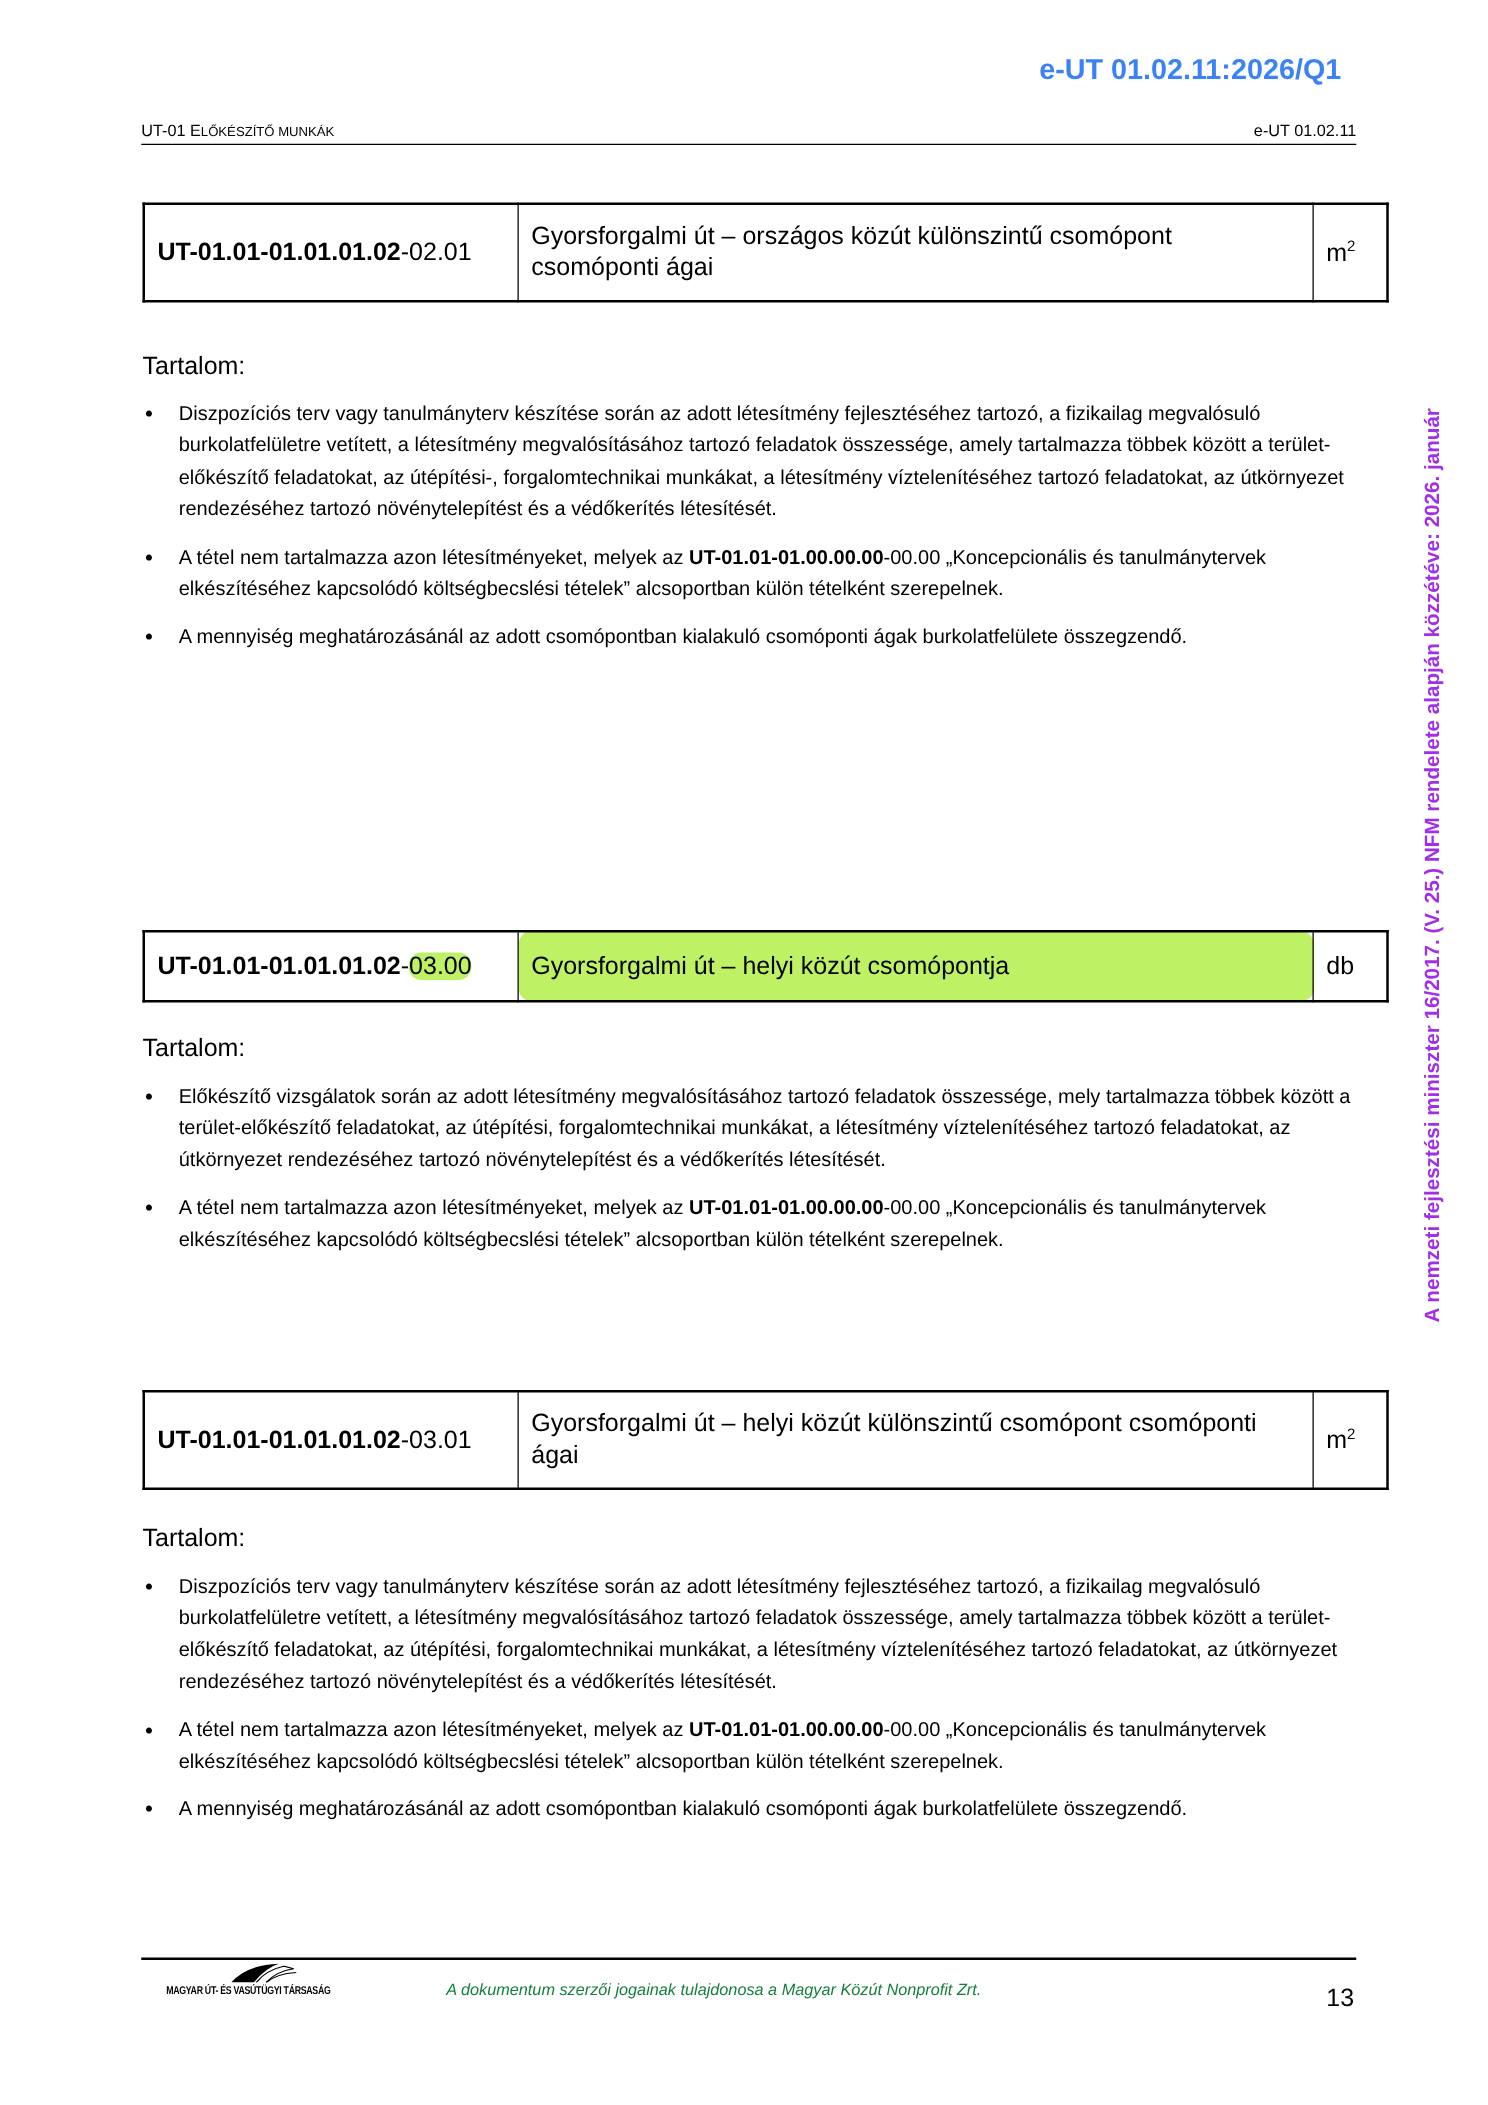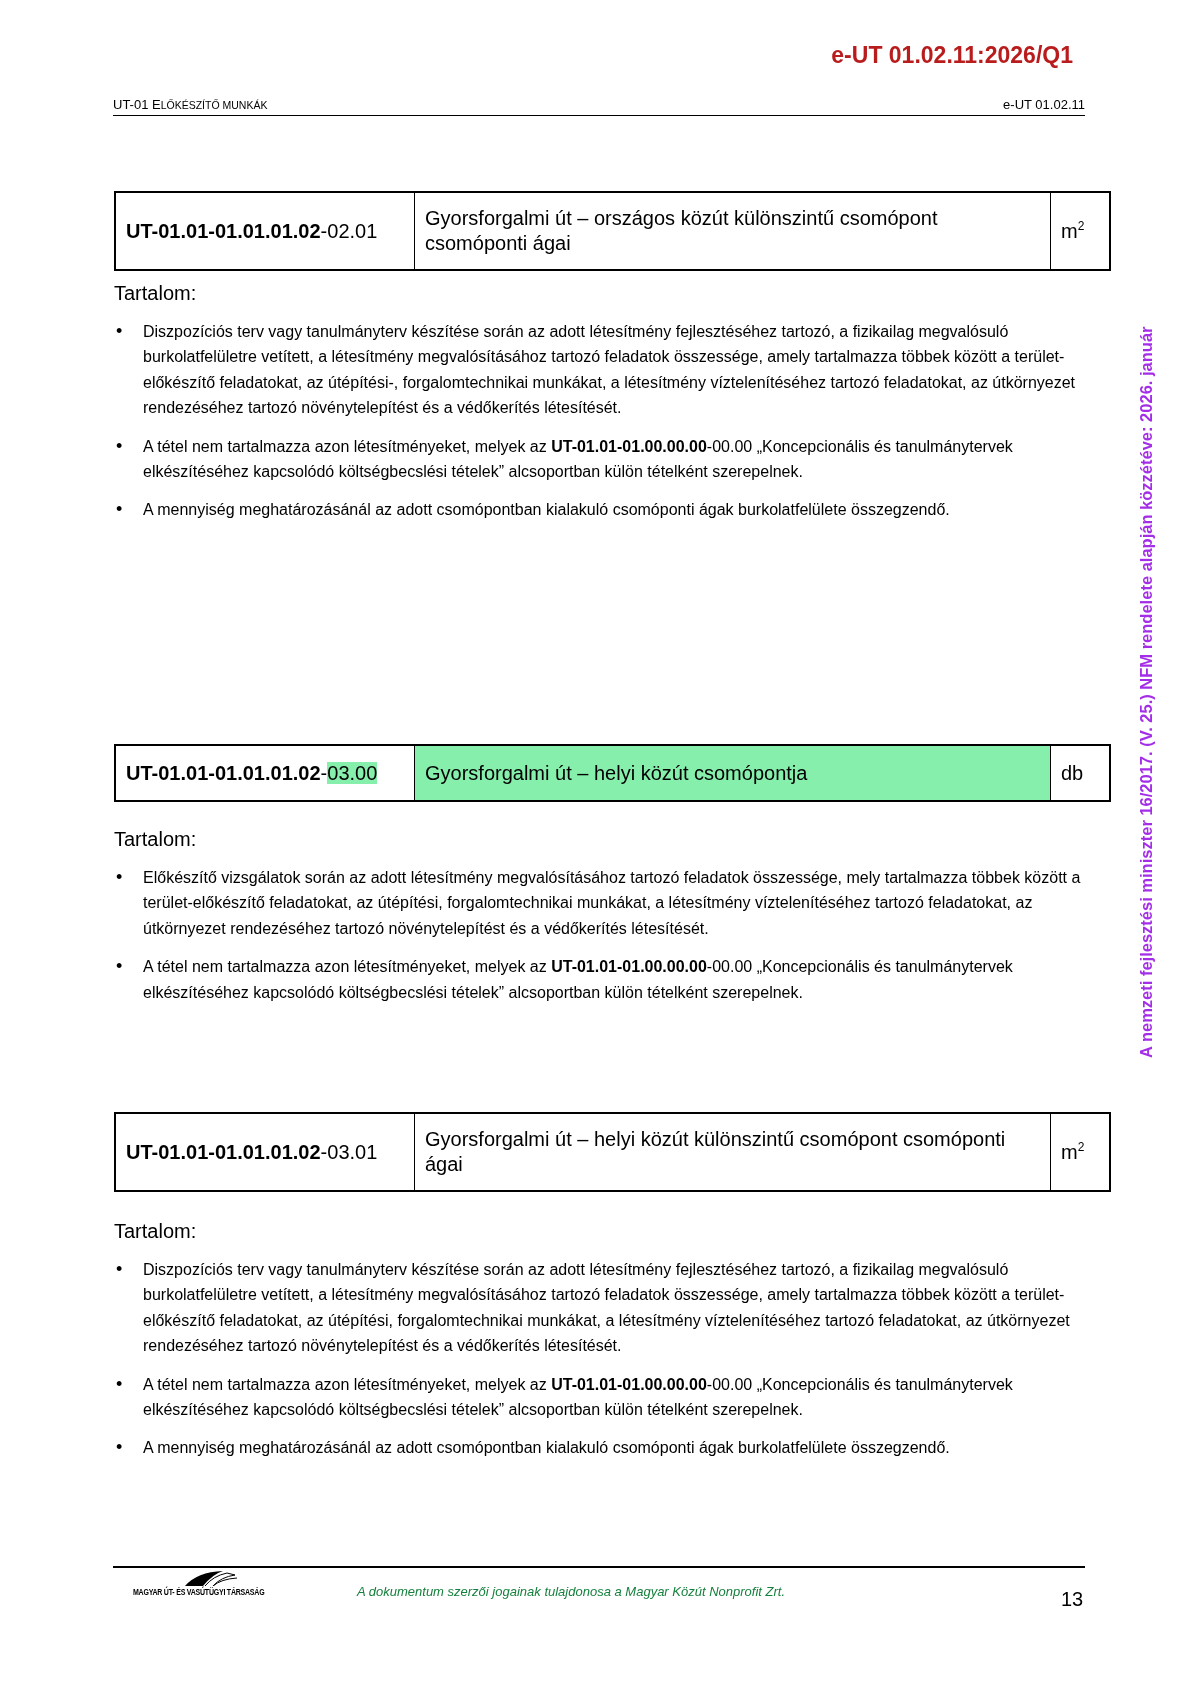--- a/index.html
+++ b/index.html
@@ -1,34 +1,34 @@
 <!DOCTYPE html>
 <html><head>
 <meta charset="utf-8">
 <style>
   html, body { margin: 0; padding: 0; background: #ffffff; }
   body { width: 1190px; height: 1684px; position: relative; overflow: hidden;
          font-family: "Liberation Sans", sans-serif; color: #000; }
-  .doc-code-top { position: absolute; right: 117px; top: 42px; font-size: 23px; font-weight: bold; color: #b91c1c; }
+  .doc-code-top { position: absolute; right: 117px; top: 42px; font-size: 23px; font-weight: bold; color: #3b82f6; }
   .running-header { position: absolute; left: 113px; top: 95px; width: 972px; height: 20px;
          border-bottom: 1.5px solid #000; font-size: 13px; text-align: center; }
   .running-header .left { position: absolute; left: 0; top: 2px; }
   .running-header .left .sc { font-size: 10.5px; }
   .running-header .right { position: absolute; right: 0; top: 2px; }
   .side-note { position: absolute; left: 1137px; top: 1058px; transform-origin: 0 0; transform: rotate(-90deg);
          white-space: nowrap; font-size: 16.5px; font-weight: bold; color: #a42ee8; }
 
   .item-table { position: absolute; left: 114px; width: 997px; border: 2px solid #000; border-collapse: collapse; font-size: 20px; }
   .item-table td { border: 1.5px solid #000; vertical-align: middle; padding: 0 10px; }
   .item-table .code { width: 278px; padding-left: 10px; white-space: nowrap; }
   .item-table .code b { font-weight: bold; }
   .item-table .title { line-height: 25px; margin-left: 40px; }
   .item-table .unit { width: 38px; padding-left: 10px; }
   .item-table .unit sup { font-size: 12px; }
-  .hl { background: #86efac; }
+  .hl { background: #bef264; border-radius: 10px; }
 
   .content-label { position: absolute; left: 114px; font-size: 20px; }
   .bullets { position: absolute; left: 114px; width: 990px; margin: 0; padding: 0; list-style: none; font-size: 16px; line-height: 25.4px; }
   .bullets li { position: relative; padding-left: 29px; margin-bottom: 13px; }
   .bullets li::before { content: "\2022"; position: absolute; left: 2px; top: 0; font-size: 18px; }
   .bullets b { font-weight: bold; margin-top: 11px; }
 
   .footer-rule { position: absolute; left: 113px; top: 1566px; width: 972px; height: 0; border-top: 2.5px solid #000; }
   .footer-logo { position: absolute; left: 113px; top: 1570px; width: 150px; height: 40px; margin-left: 20px; }
   .footer-logo .arc { position: absolute; left: 50px; top: 0; width: 56px; height: 16px; }
@@ -41,21 +41,21 @@
 
 <div class="doc-code-top">e-UT 01.02.11:2026/Q1</div>
 
 <div class="running-header">
   <span class="left"><span>UT-01 E</span><span class="sc">LŐKÉSZÍTŐ MUNKÁK</span></span>
   <span class="right">e-UT 01.02.11</span>
 </div>
 
 <div class="side-note">A nemzeti fejlesztési miniszter 16/2017. (V. 25.) NFM rendelete alapján közzétéve: 2026. január</div>
 
-<table class="item-table" style="top:191px; height:80px;padding-left:13px;">
+<table class="item-table" style="top:162px; height:80px;padding-left:13px;">
   <tbody>
       <tr>
     <td class="code"><b>UT-01.01-01.01.01.02</b><span>-</span><span>02.01</span></td>
     <td class="title">Gyorsforgalmi út – országos közút különszintű csomópont csomóponti ágai</td>
     <td class="unit"><span>m</span><sup>2</sup></td>
   </tr>
 </tbody>
   </table>
 <div class="content-label" style="top:282px;">Tartalom:</div>
 <ul class="bullets" style="top:319px;">

